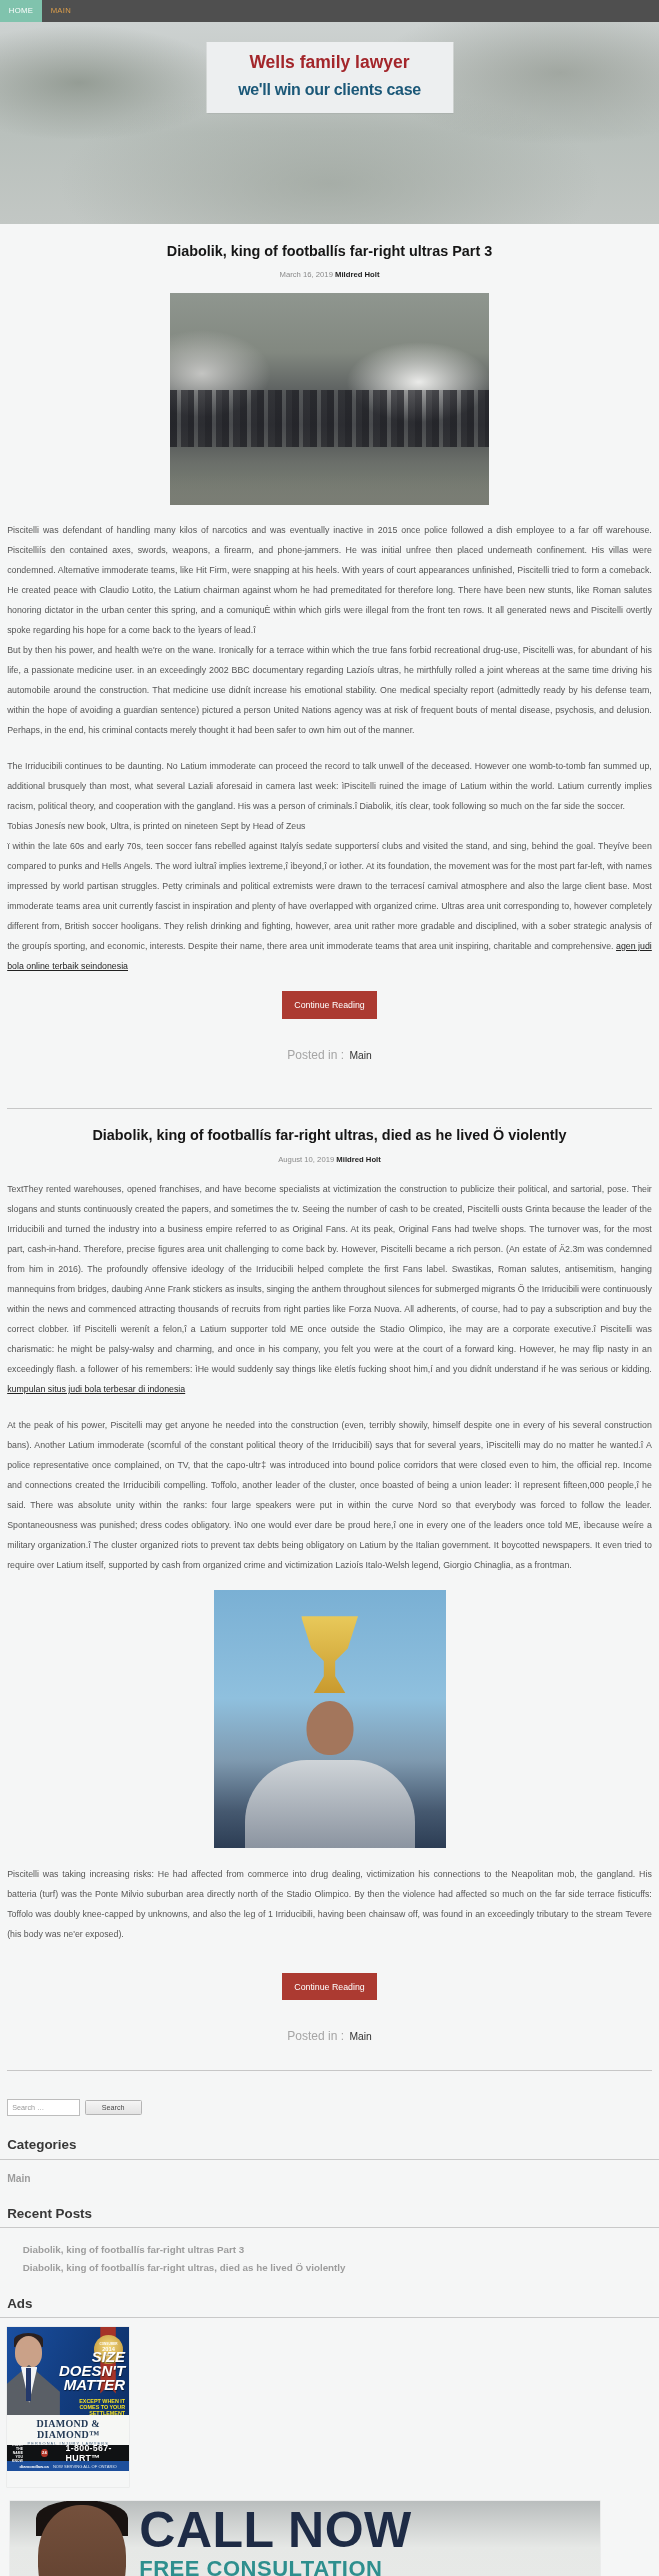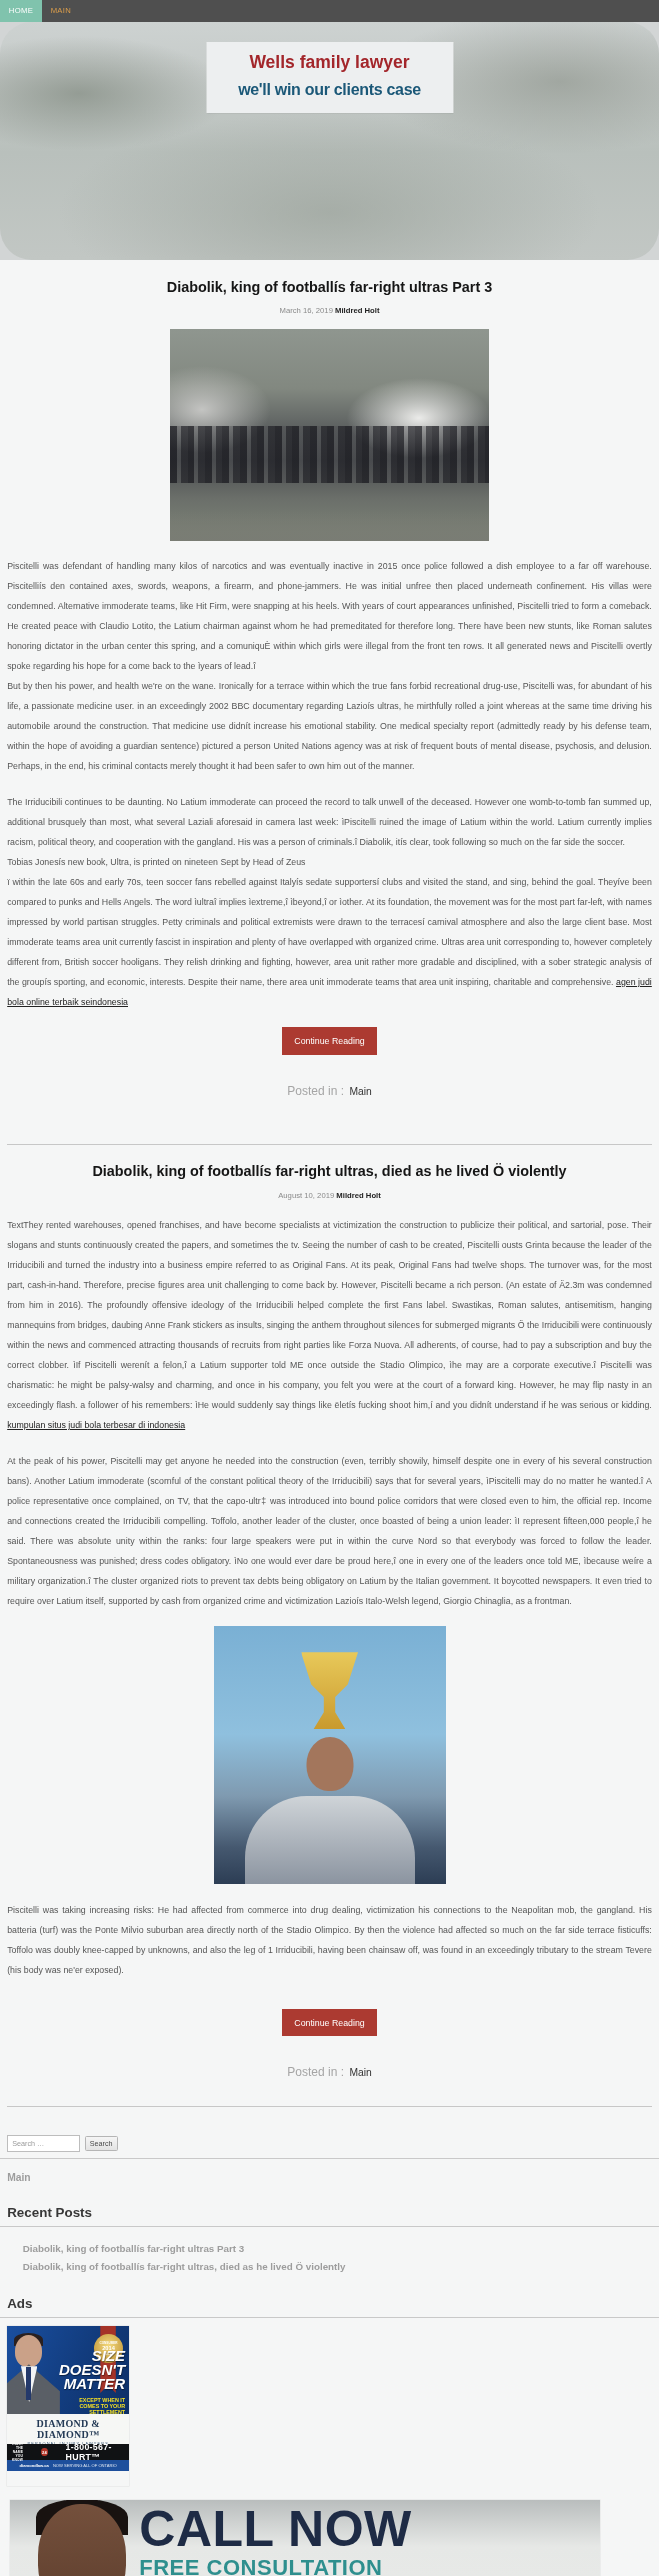--- a/index.html
+++ b/index.html
@@ -6,27 +6,26 @@
   html,body { margin:0; padding:0; }
   body { background:#d2d5d5; font-family:"Liberation Sans","DejaVu Sans",sans-serif; width:659px; }
 
   
   .topnav { height:21.6px; background:#4f4f4f; display:flex; align-items:stretch; }
   .nav-item { display:flex; align-items:center; padding:0 8.8px; font-size:7.7px; letter-spacing:0.3px; cursor:pointer; }
   .nav-item.active { background:#80c3ad; color:#ffffff; }
   .nav-item.plain { color:#dd9e4b; }
 
   
-  .hero { height:238px; position:relative; overflow:hidden;
+  .hero { height:202px; position:relative; overflow:hidden;
     background:
       radial-gradient(ellipse 216px 82px at 12% 30%, rgba(110,120,108,.55), rgba(110,120,108,0) 70%),
       radial-gradient(ellipse 268px 103px at 85% 25%, rgba(125,132,122,.5), rgba(125,132,122,0) 70%),
       radial-gradient(ellipse 361px 134px at 50% 80%, rgba(150,158,150,.6), rgba(150,158,150,0) 75%),
       linear-gradient(180deg,#cdd2d1 0%, #c6cbc9 22%, #b9c0bc 55%, #c2c7c4 100%);
-    border-radius: 32px;
   }
   .hero-box { position:absolute; left:50%; transform:translateX(-50%); top:20.6px; width:247px;
     background:#edeff0; padding:10.3px 5.2px 14.4px; text-align:center; box-shadow:0 0.5px 1.5px rgba(0,0,0,.15); }
   .hero-title { margin:0; font-size:17.5px; line-height:1.2; font-weight:bold; color:#a3262b; }
   .hero-sub { margin:7.2px 0 0; font-size:16px; line-height:1.1; font-weight:bold; color:#1b5878; letter-spacing:-0.3px; }
 
   
   .content { background:#f5f6f6; padding:0 7.2px; }
   .post { padding-bottom:46px; }
   .post-title { margin:0; padding-top:19.6px; text-align:center; font-size:14.4px; font-weight:bold; color:#161616; }
@@ -57,21 +56,21 @@
   .posted { margin-top:29px; text-align:center; }
   .posted-label { font-size:12px; color:#a5a5a5; }
   .posted-cat { font-size:10.3px; color:#333333; text-decoration:none; margin-left:3.1px; }
   .post-divider { border:none; border-top:0.5px solid #c7c7c7; margin:0; }
 
   
   .widgets { padding-top:28px; }
   .search-row { display:flex; align-items:center; gap:4.6px; }
   .search-input { width:73px; height:16.5px; border:0.5px solid #bdbdbd; background:#ffffff; padding:0 4.1px; font-size:7.2px; color:#555; }
   .search-input::placeholder { color:#9a9a9a; }
-  .search-btn { height:15.5px; padding:0 4px; font-size:7.2px; color:#4a4a4a; background:linear-gradient(180deg,#f5f5f5,#e3e3e3); border:0.5px solid #b5b5b5; border-radius:1.5px; cursor:pointer; }
+  .search-btn { height:15.5px; padding:0 16px; font-size:7.2px; color:#4a4a4a; background:linear-gradient(180deg,#f5f5f5,#e3e3e3); border:0.5px solid #b5b5b5; border-radius:1.5px; cursor:pointer; }
   .widget-title { margin:21.6px 0 0; font-size:13.4px; font-weight:bold; color:#383838; }
   .widget-hr { border:none; border-top:0.5px solid #c9c9c9; margin:6.2px -7.2px 0; }
   .cat-list, .recent-list { list-style:none; margin:0; padding:0; }
   .cat-list { margin-top:13.4px; }
   .cat-link { font-size:10.3px; font-weight:bold; color:#9d9d9d; text-decoration:none; }
   .recent-list { margin-top:12.4px; }
   .recent-list li { padding:3.6px 0 3.6px 15.5px; }
   .recent-link { font-size:9.8px; font-weight:bold; color:#9d9d9d; text-decoration:none; }
 
   
@@ -200,20 +199,21 @@
 
   <hr class="post-divider">
 
   <section class="widgets">
 
     <form class="search-row">
       <input class="search-input" type="text" placeholder="Search …" style="">
       <button type="submit" class="search-btn">Search</button>
     </form>
 
+    <h3 class="widget-title">Categories</h3>
     <hr class="widget-hr">
     <ul class="cat-list">
       <li>
         <a href="#" class="cat-link">Main</a>
       </li>
     </ul>
 
     <h3 class="widget-title">Recent Posts</h3>
     <hr class="widget-hr">
     <ul class="recent-list">

